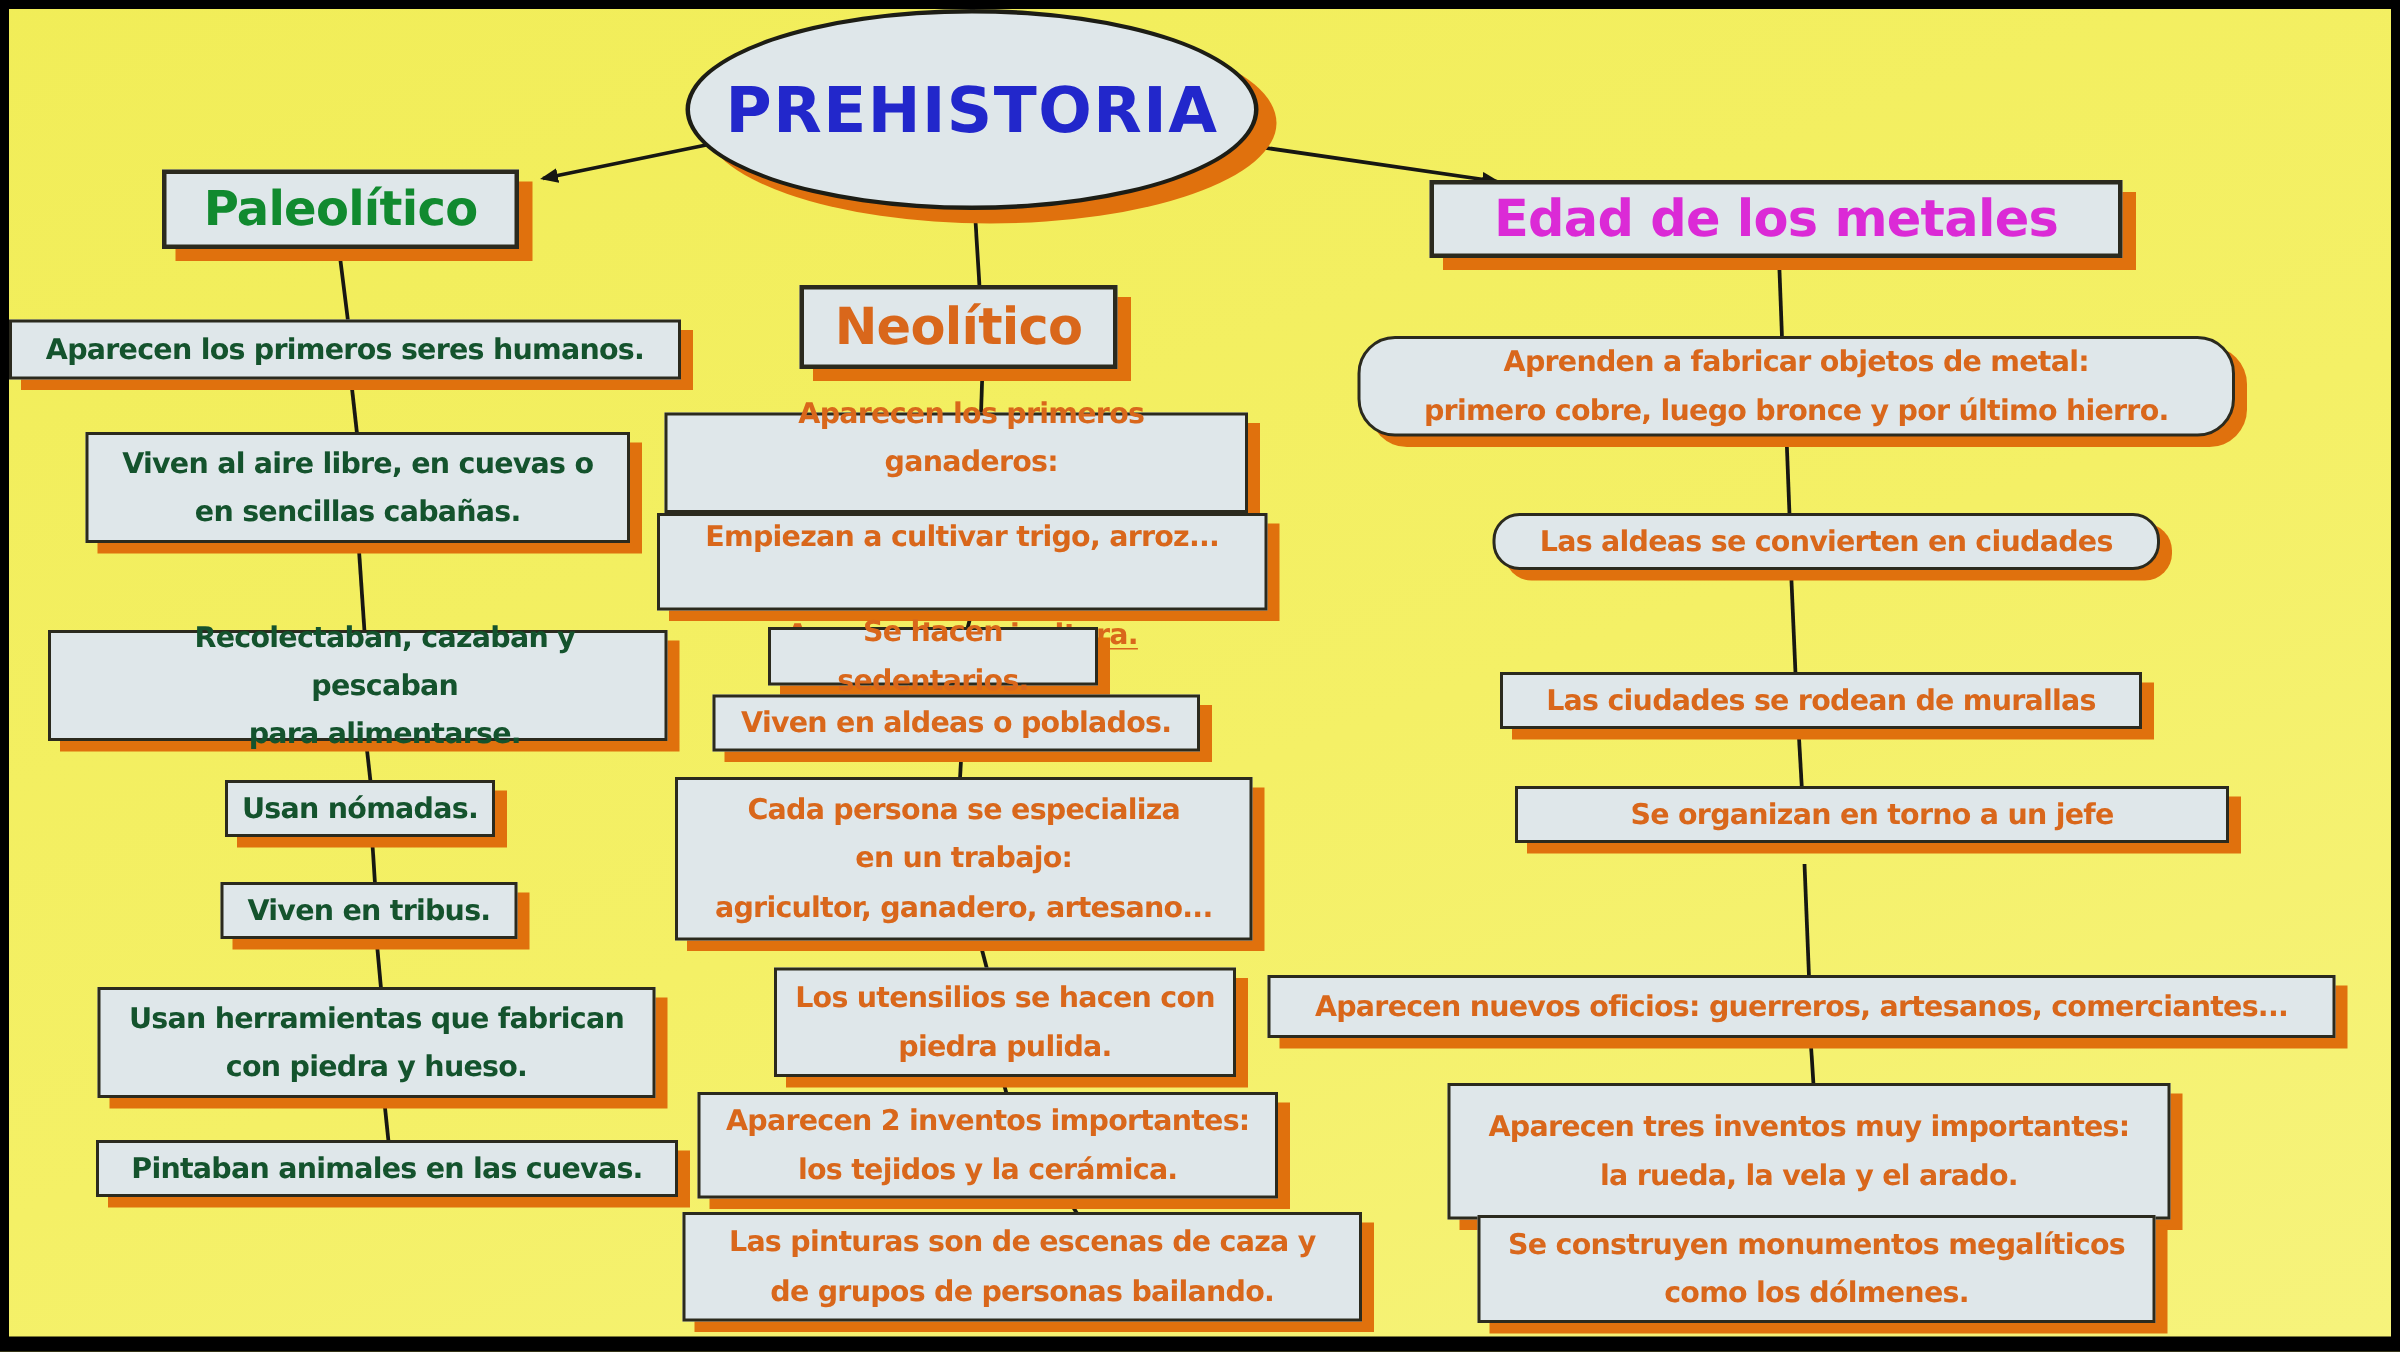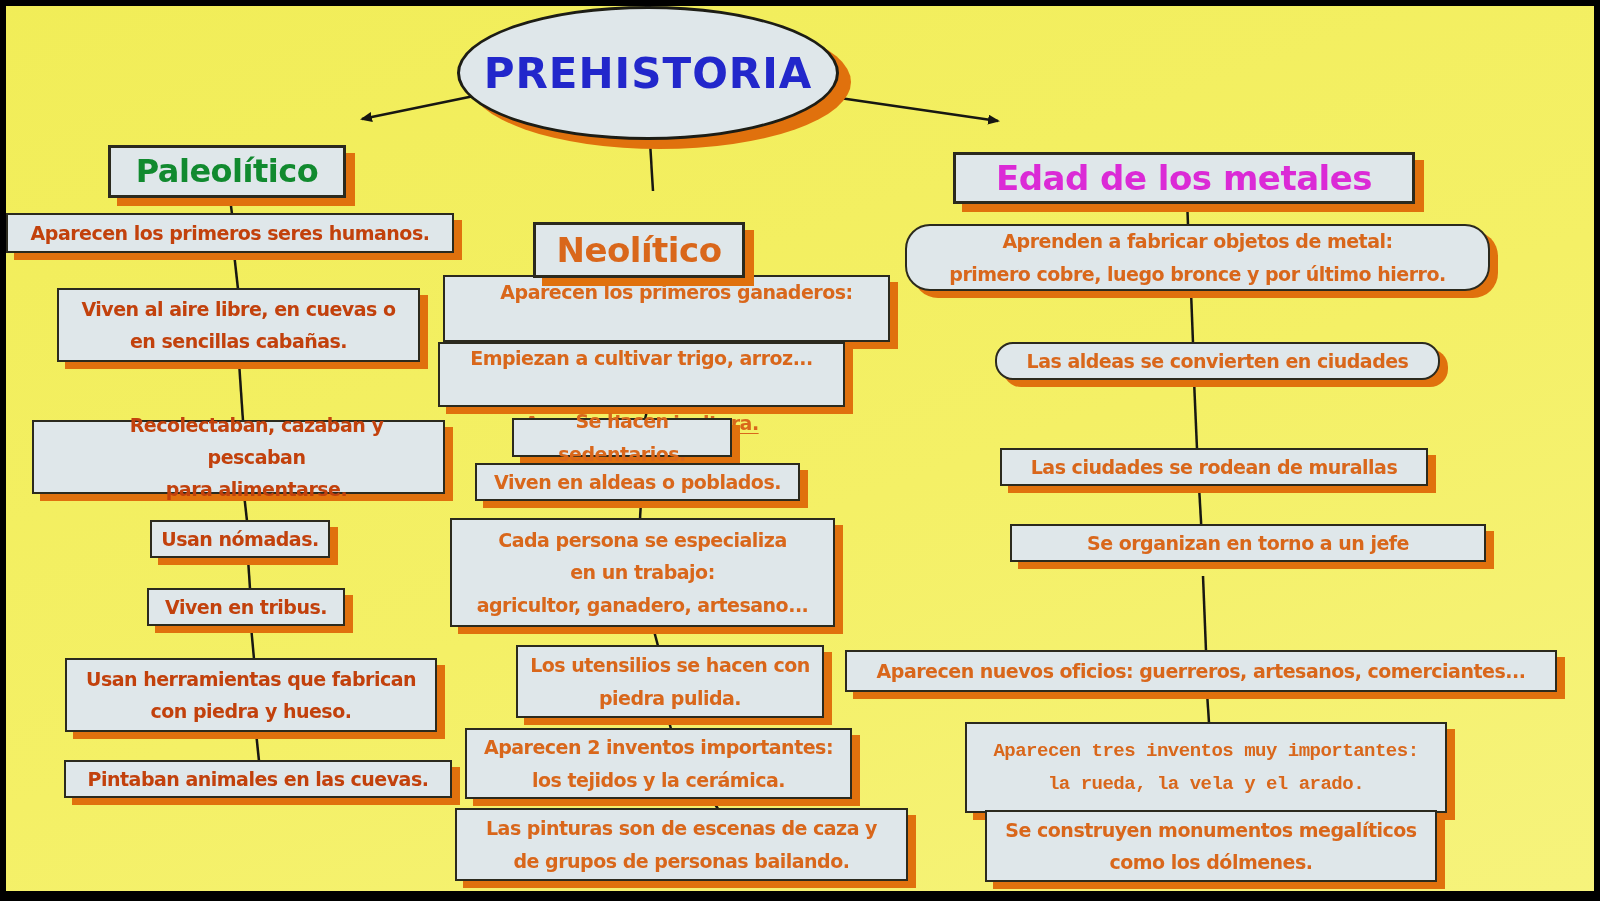--- a/index.html
+++ b/index.html
@@ -35,23 +35,22 @@
     line-height: 1.7;
     letter-spacing: -0.5px;
     padding: 2px 8px;
     z-index: 10;
   }
   .header {
     border-width: 3px;
     box-shadow: 9px 8px 0 #e0710d;
     line-height: 1.2;
     z-index: 12;
-    margin-top: 32px;
   }
-  .green  { color: #c2410c; }
+  .green  { color: #14532d; }
   .orange { color: #d9671b; }
   .hgreen { color: #118a2f; }
   .hmagenta { color: #db2ad6; }
   .ellipse {
     position: absolute;
     background: #dfe7ea;
     border: 3px solid #1d1d15;
     border-radius: 50%;
     box-shadow: 12px 9px 0 #e0710d;
     box-sizing: border-box;
@@ -123,21 +122,21 @@
   <div class="node green" style="left:57px; top:288px; width:363px; height:74px;">Viven al aire libre, en cuevas o
 en sencillas cabañas.</div>
   <div class="node green" style="left:32px; top:420px; width:413px; height:74px;padding-left:44px;">Recolectaban, cazaban y pescaban
 para alimentarse.</div>
   <div class="node green" style="left:150px; top:520px; width:180px; height:38px;">Usan nómadas.</div>
   <div class="node green" style="left:147px; top:588px; width:198px; height:38px;">Viven en tribus.</div>
   <div class="node green" style="left:65px; top:658px; width:372px; height:74px;">Usan herramientas que fabrican
 con piedra y hueso.</div>
   <div class="node green" style="left:64px; top:760px; width:388px; height:38px;">Pintaban animales en las cuevas.</div>
 
-  <div class="node orange" style="left:443px; top:275px; width:447px; height:67px;padding-left:28px;">
+  <div class="node orange" style="left:443px; top:275px; width:389px; height:67px;padding-left:28px;">
     <div>
       <span>Aparecen los primeros ganaderos:</span><br>
       <span>Aparece la </span><span class="u">ganadería</span>
     </div>
   </div>
   <div class="node orange" style="left:438px; top:342px; width:407px; height:65px;">
     <div>
       <span>Empiezan a cultivar trigo, arroz...</span><br>
       <span>Aparece la </span><span class="u">agricultura.</span>
     </div>
@@ -153,19 +152,19 @@
 los tejidos y la cerámica.</div>
   <div class="node orange" style="left:455px; top:808px; width:453px; height:73px;">Las pinturas son de escenas de caza y
 de grupos de personas bailando.</div>
 
   <div class="node orange" style="left:905px; top:224px; width:585px; height:67px;border-radius:25px;">Aprenden a fabricar objetos de metal:
 primero cobre, luego bronce y por último hierro.</div>
   <div class="node orange" style="left:995px; top:342px; width:445px; height:38px;border-radius:18px;">Las aldeas se convierten en ciudades</div>
   <div class="node orange" style="left:1000px; top:448px; width:428px; height:38px;">Las ciudades se rodean de murallas</div>
   <div class="node orange" style="left:1010px; top:524px; width:476px; height:38px;">Se organizan en torno a un jefe</div>
   <div class="node orange" style="left:845px; top:650px; width:712px; height:42px;">Aparecen nuevos oficios: guerreros, artesanos, comerciantes...</div>
-  <div class="node orange" style="left:965px; top:722px; width:482px; height:91px;font-family:Liberation Mono, monospace;">Aparecen tres inventos muy importantes:
+  <div class="node orange" style="left:965px; top:722px; width:482px; height:91px;">Aparecen tres inventos muy importantes:
 la rueda, la vela y el arado.</div>
   <div class="node orange" style="left:985px; top:810px; width:452px; height:72px;">Se construyen monumentos megalíticos
 como los dólmenes.</div>
 
   <div class="frame"></div>
 </div>
 
 </body></html>

